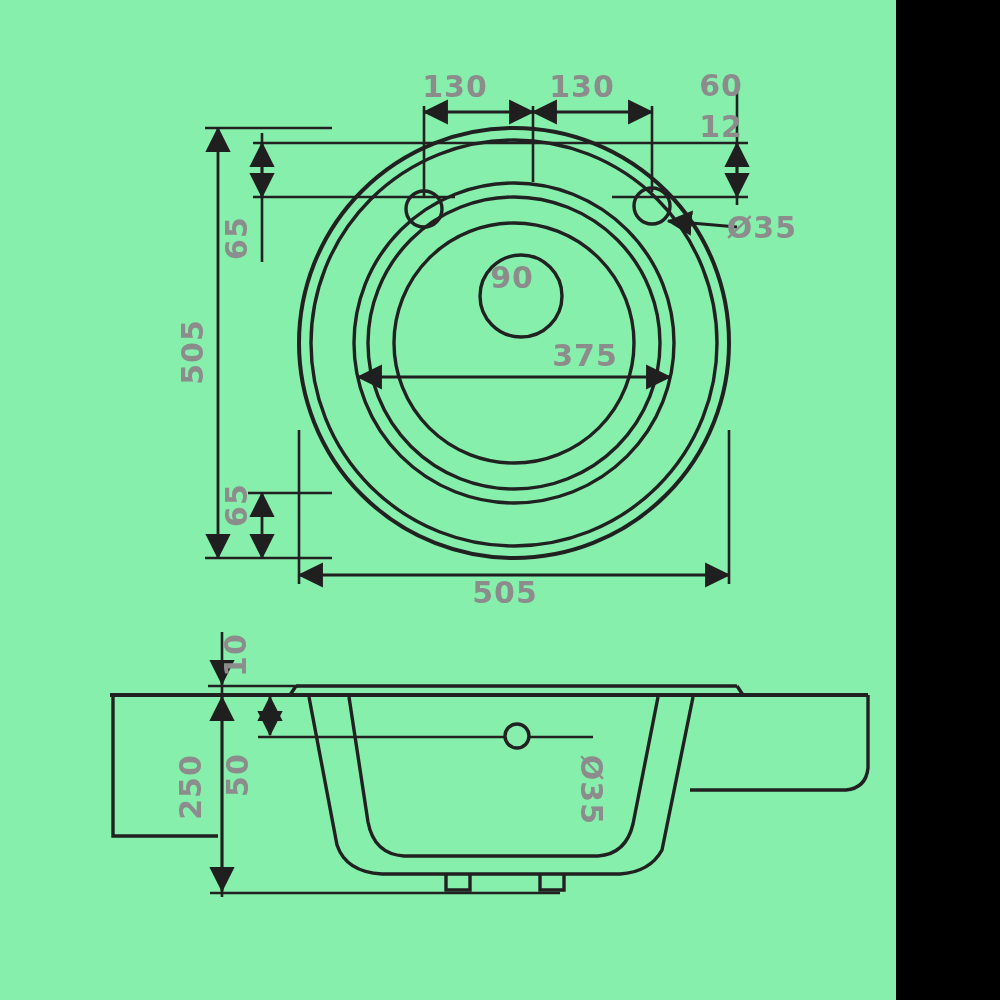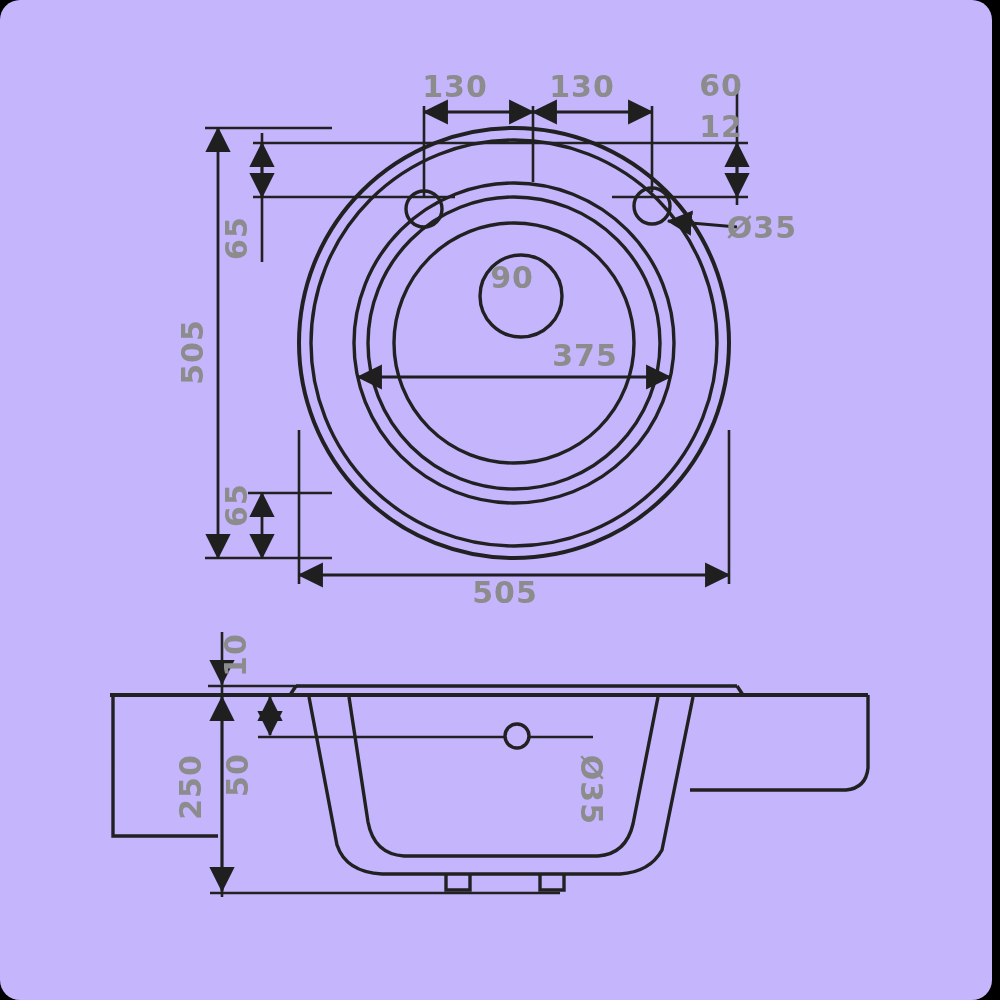--- a/index.html
+++ b/index.html
@@ -1,16 +1,16 @@
 <!DOCTYPE html>
 <html><head>
 <meta charset="utf-8">
 <style>
   html,body{margin:0;padding:0;background:#000;}
-  .canvas{position:relative;width:992px;height:1000px;background:#c4b5fd;overflow:hidden;border-radius:20px;}
+  .canvas{position:relative;width:896px;height:1000px;background:#86efac;overflow:hidden;}
   svg{display:block;}
   .ln{stroke:#212121;fill:none;}
   .w4{stroke-width:4;}
   .w3{stroke-width:3.4;}
   .w2{stroke-width:2.6;}
   .dim{stroke:#1f1f1f;stroke-width:2.8;fill:none;}
   text{font-family:"DejaVu Sans","Liberation Sans",sans-serif;
        font-weight:bold;font-size:30px;fill:#8c8c8c;letter-spacing:1px;}
 </style>
 </head>

